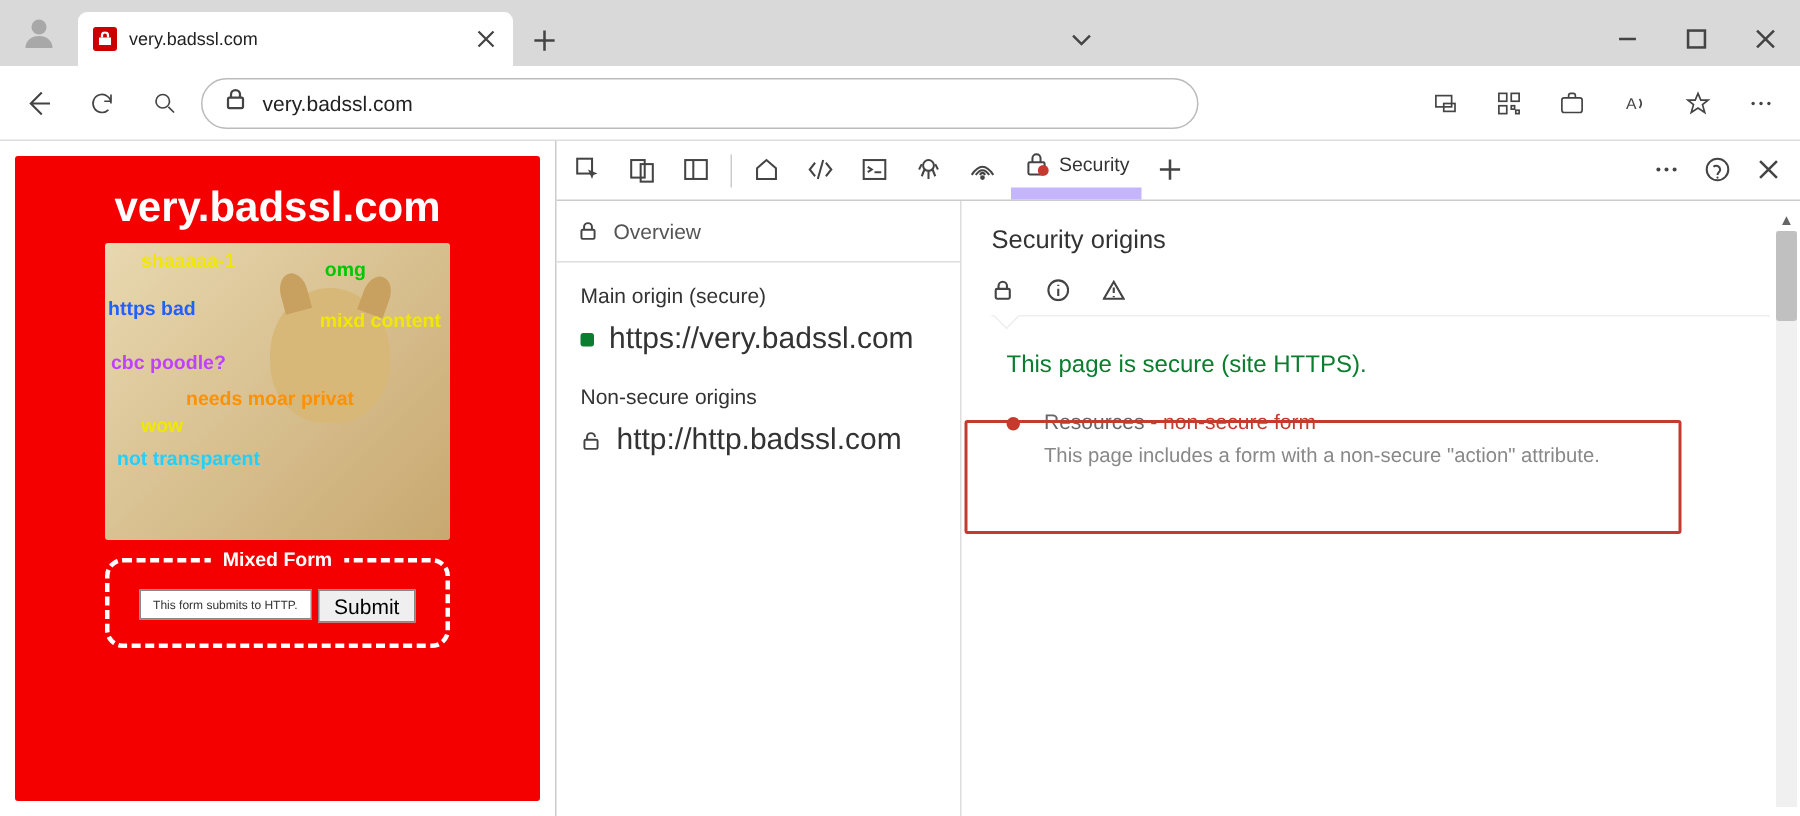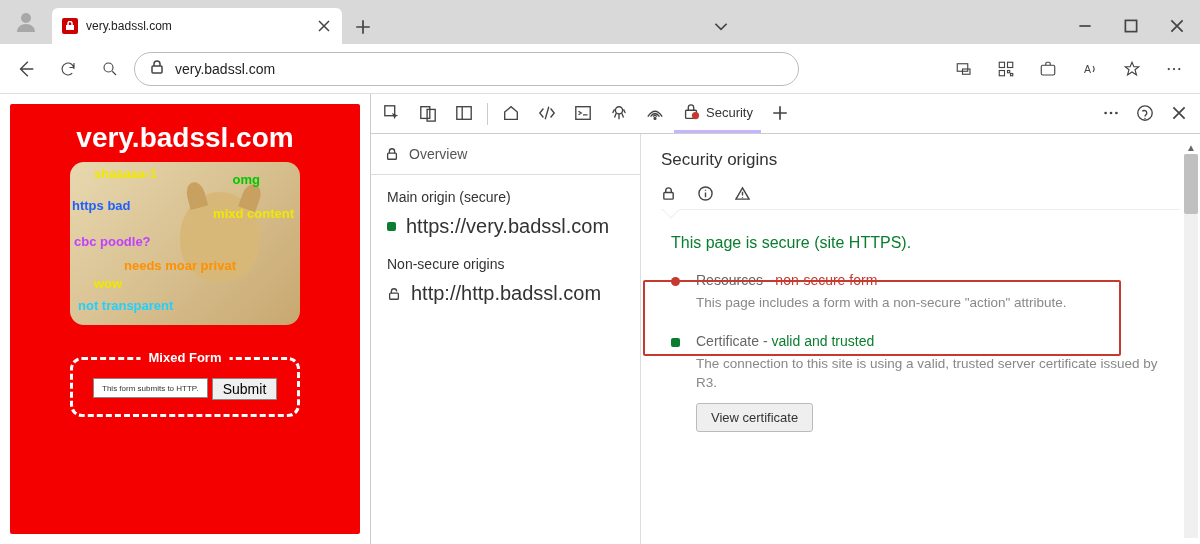--- a/index.html
+++ b/index.html
@@ -27,35 +27,35 @@
 .url { font-size:14px; color:#222; }
 .spacer { flex:1; }
 
 
 .content { display:flex; height: calc(544px - 44px - 50px); background:#fff; }
 
 
 .page { width:370px; background:#fff; padding:10px; }
 .red { background:#f40000; width:100%; height:100%; border-radius:2px; padding: 18px 10px; display:flex; flex-direction:column; align-items:center; font-family: "Comic Sans MS", cursive; color:#fff; }
 .red h1 { font-size:28px; font-weight:bold; margin-bottom:8px; }
-.doge { width:230px; height:163px; background:linear-gradient(135deg,#e8d8b0,#c8a870); border-radius:14px; position:relative; overflow:hidden; }
+.doge { width:230px; height:198px; background:linear-gradient(135deg,#e8d8b0,#c8a870); border-radius:2px; position:relative; overflow:hidden; }
 .doge-head { position:absolute; right:40px; top:30px; width:80px; height:90px; background:#d8b878; border-radius:50% 50% 45% 45%; }
 .doge-ear { position:absolute; width:18px; height:26px; background:#c8a060; border-radius:50% 50% 0 0; }
 .doge span { position:absolute; font-size:13px; font-weight:bold; white-space:nowrap; }
-.mixed-box { margin-top:32px; border:3px dashed #fff; border-radius:12px; padding:18px 20px 14px; position:relative; }
+.mixed-box { margin-top:12px; border:3px dashed #fff; border-radius:12px; padding:18px 20px 14px; position:relative; }
 .mixed-label { position:absolute; top:-10px; left:50%; transform:translateX(-50%); background:#f40000; padding:0 8px; font-size:13px; font-weight:bold; }
 .mixed-row { display:flex; gap:4px; }
 .mixed-input { width:115px; height:20px; font-size:8px; text-align:center; background:#fff; border:1px solid #888; color:#333; }
 .mixed-submit { padding:2px 10px; font-size:14px; background:#efefef; border:1px solid #888; }
 
 
 .devtools { flex:1; display:flex; flex-direction:column; border-left:1px solid #ccc; }
 .dt-tabs { height:40px; display:flex; align-items:center; border-bottom:1px solid #ccc; padding:0 4px; gap:2px;}
 .dt-tab { height:38px; padding:0 8px; display:flex; align-items:center; justify-content:center; gap:6px; font-size:13px; color:#333; border-bottom:2px solid transparent;}
-.dt-tab.active { border-bottom:3px solid #c4b5fd; }
+.dt-tab.active { border-bottom:8px solid #c4b5fd; }
 .dt-divider { width:1px; height:22px; background:#ccc; margin:0 4px; }
 .dt-body { flex:1; display:flex; }
 
 .dt-left { width:270px; border-right:1px solid #ddd; }
 .dt-overview-hdr { padding:12px 14px; border-bottom:1px solid #ddd; display:flex; align-items:center; gap:10px; color:#555; font-size:14px;}
 .dt-section { padding:14px 16px; }
 .dt-label { font-size:14px; color:#333; margin-bottom:10px; }
 .dt-origin { display:flex; align-items:center; gap:10px; font-size:20px; color:#333; margin-bottom:18px;}
 
 .dt-right { flex:1; padding:16px 20px 0 20px; position:relative;}
@@ -200,21 +200,21 @@
 
 <div class="content">
   <div class="page">
     <div class="red">
       <h1>very.badssl.com</h1>
       <div class="doge">
         <div class="doge-head"></div>
         <div class="doge-ear" style="right:95px;top:20px;transform:rotate(-15deg)"></div>
         <div class="doge-ear" style="right:40px;top:22px;transform:rotate(20deg)"></div>
         <span style="color:#f0e800;left:24px;top:4px">shaaaaa-1</span>
-        <span style="color:#00c800;right:40px;top:10px">omg</span>
+        <span style="color:#00c800;right:56px;top:10px">omg</span>
         <span style="color:#2060ff;left:2px;top:36px">https bad</span>
         <span style="color:#f0e800;right:6px;top:44px">mixd content</span>
         <span style="color:#c040ff;left:4px;top:72px">cbc poodle?</span>
         <span style="color:#ff9000;left:54px;top:96px">needs moar privat</span>
         <span style="color:#f0e800;left:24px;top:114px">wow</span>
         <span style="color:#20d0ff;left:8px;top:136px">not transparent</span>
       </div>
       <div class="mixed-box">
         <div class="mixed-label">Mixed Form</div>
         <div class="mixed-row">
@@ -358,28 +358,20 @@
         <div class="highlight" style="left:2px; top:146px; width:478px; height:76px;"></div>
 
         <div class="so-block">
           <div class="bullet" style="background:#c43a2f"></div>
           <div>
             <div class="so-head"><span>Resources - </span><span class="bad">non-secure form</span></div>
             <div class="so-desc">This page includes a form with a non-secure "action" attribute.</div>
           </div>
         </div>
 
-        <div class="so-block">
-          <div class="bullet" style="background:#0a7d2e;border-radius:2px"></div>
-          <div>
-            <div class="so-head"><span>Certificate - </span><span class="good">valid and trusted</span></div>
-            <div class="so-desc">The connection to this site is using a valid, trusted server certificate issued by R3.</div>
-            <button class="viewcert">View certificate</button>
-          </div>
-        </div>
       </div>
     </div>
   </div>
 </div>
 
 <div class="scroll-arrow">▲</div>
 <div class="scroll">
     <div class="scroll-thumb"></div>
   </div>
 

